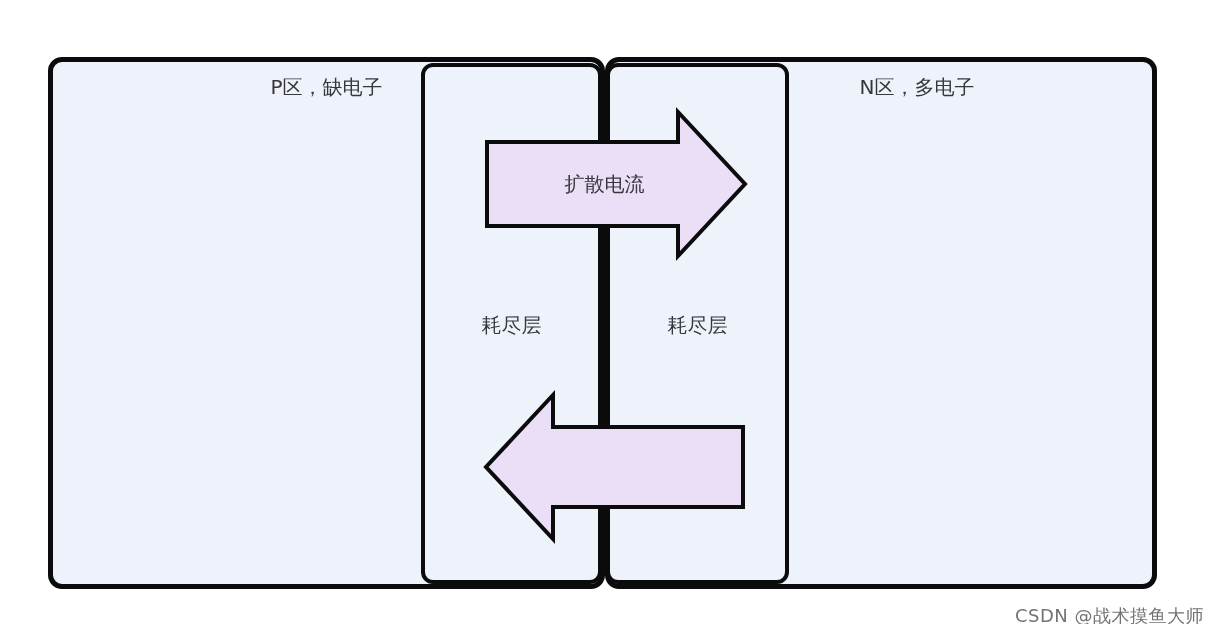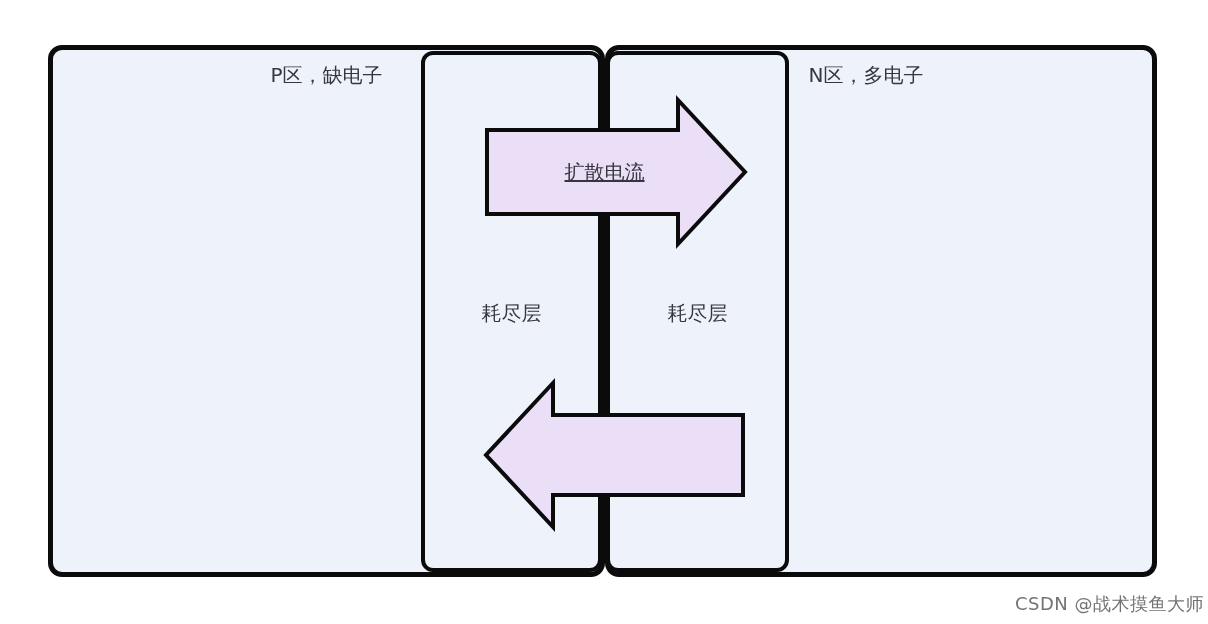--- a/index.html
+++ b/index.html
@@ -3,21 +3,21 @@
 <meta charset="utf-8">
 <style>
   * { margin: 0; padding: 0; box-sizing: border-box; }
   html, body { width: 1208px; height: 624px; }
   body {
     position: relative;
     background: #ffffff;
     font-family: "DejaVu Sans", "Liberation Sans", sans-serif;
     overflow: hidden;
   }
-  .stage { position: absolute; inset: 0; }
+  .stage { position: absolute; inset: 0; margin-top: 12px; }
 
   .region {
     position: absolute;
     background: #edf2fb;
     border: 5px solid #0b0b0b;
     border-radius: 14px;
   }
   .p-region { left: 48px;  top: 45px; width: 557px; height: 532px; }
   .n-region { left: 605px; top: 45px; width: 552px; height: 532px; }
 
@@ -33,30 +33,30 @@
   .label {
     position: absolute;
     color: #36363c;
     font-size: 20px;
     line-height: 28px;
     text-align: center;
     white-space: nowrap;
     z-index: 5;
   }
   .p-region-label { left: 48px;  top: 61px; width: 557px; }
-  .n-region-label { left: 590px; top: 61px; width: 552px; }
+  .n-region-label { left: 641px; top: 61px; width: 552px; }
   .depletion-left-label  { left: 421px; top: 299px; width: 181px; }
   .depletion-right-label { left: 606px; top: 299px; width: 183px; }
 
   .arrow-svg { position: absolute; z-index: 3; overflow: visible; }
   .diffusion-arrow { left: 485px; top: 98px;  width: 262px; height: 148px; }
   .drift-arrow     { left: 484px; top: 381px; width: 261px; height: 148px; }
   .arrow-svg polygon { stroke: #0b0b0b; stroke-width: 4; stroke-linejoin: miter; }
 
-  .arrow-label { z-index: 6; text-decoration: underline; }
+  .arrow-label { z-index: 6; }
   .diffusion-arrow-label { left: 487px; top: 158px; width: 235px; }
   .drift-arrow-label     { left: 513px; top: 441px; width: 230px; }
 
   .watermark {
     position: absolute;
     right: 4px;
     top: 592px;
     font-size: 18px;
     color: #737373;
     letter-spacing: 0.5px;

